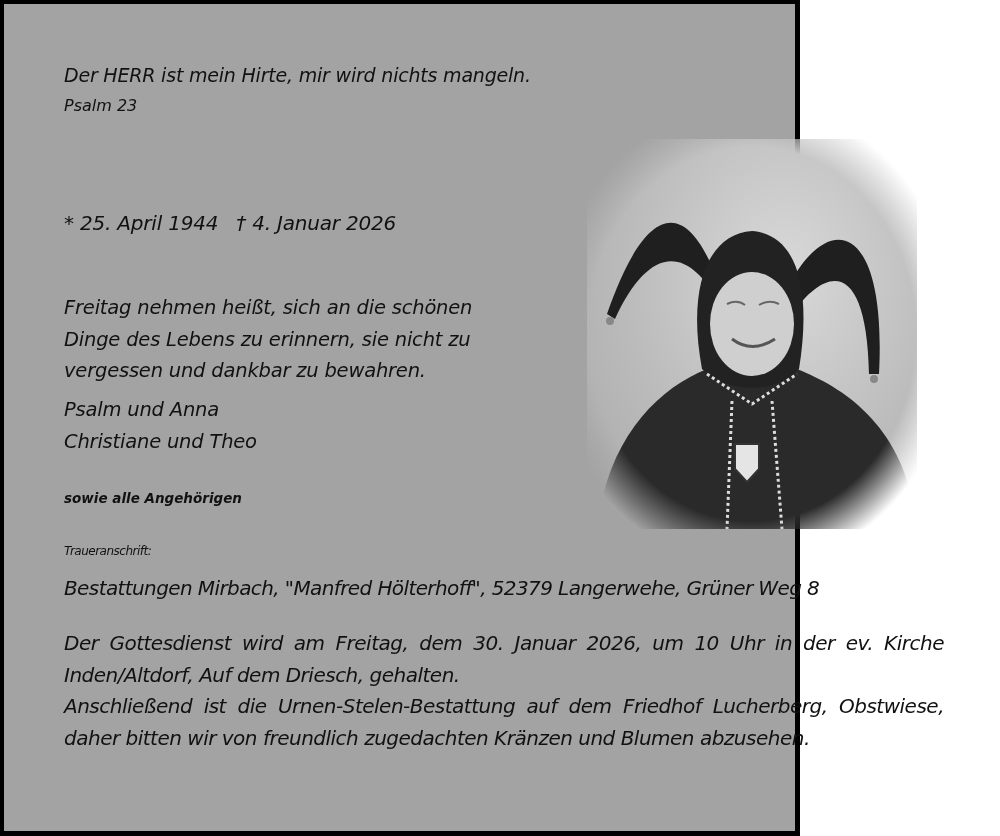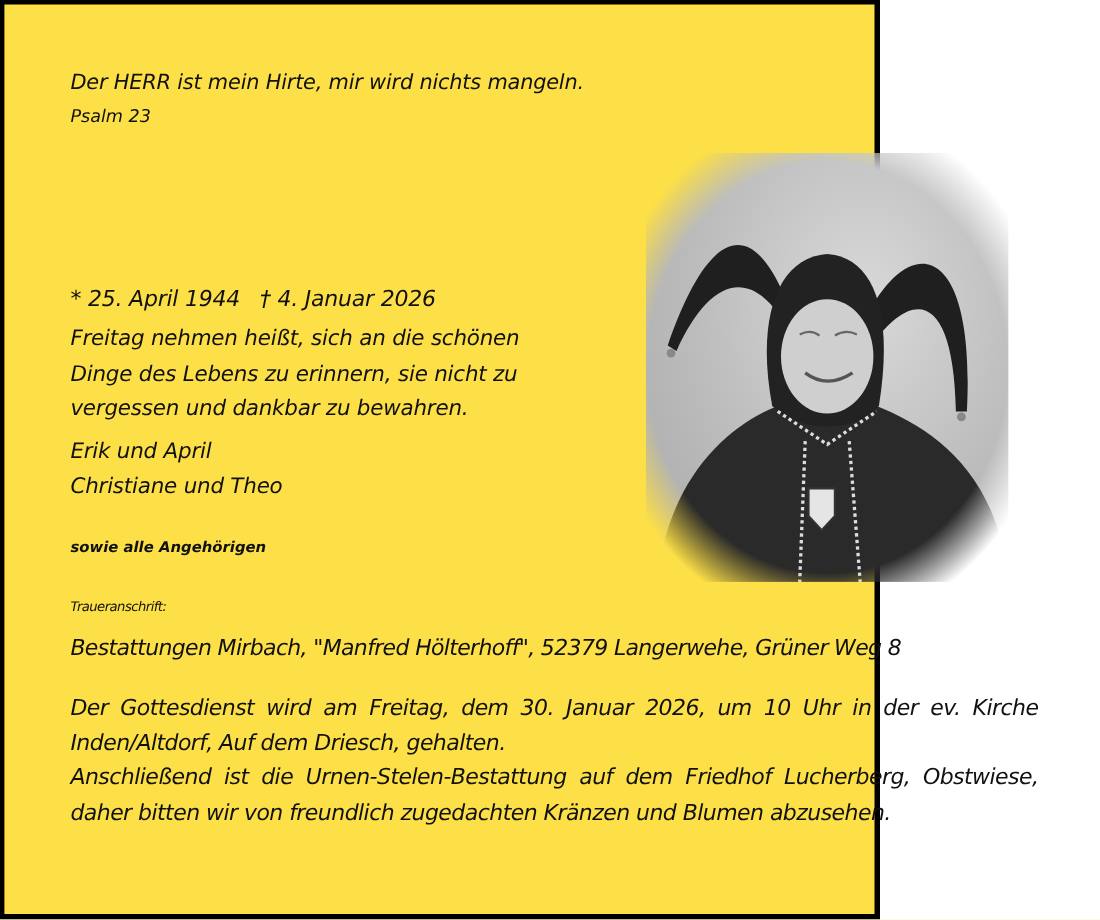--- a/index.html
+++ b/index.html
@@ -1,26 +1,26 @@
 <!DOCTYPE html>
 <html><head>
   <meta charset="utf-8">
   <style>
     html, body { margin: 0; padding: 0; background: #fff; }
     body { width: 1000px; height: 836px; position: relative; overflow: hidden; }
     .frame {
       position: absolute; left: 0; top: 0; width: 800px; height: 836px;
       box-sizing: border-box; border: 4px solid #000; border-right-width: 5px; border-bottom-width: 5px;
-      background: #fde047;
+      background: #a3a3a3;
     }
     .t { position: absolute; font-family: "DejaVu Sans", sans-serif; font-style: italic; color: #111; white-space: nowrap; }
     .psalm-quote { left: 60px; top: 60px; font-size: 19px; letter-spacing: -0.2px; }
     .psalm-ref { left: 60px; top: 92px; font-size: 16px; }
     .name { left: 58px; top: 140px; font-size: 46px; letter-spacing: -0.5px; }
-    .dates { left: 60px; top: 207px; font-size: 20px; letter-spacing: -0.2px; margin-top: 48px; }
+    .dates { left: 60px; top: 207px; font-size: 20px; letter-spacing: -0.2px; }
     .dates .gap { display: inline-block; width: 18px; }
     .poem { left: 60px; top: 288px; font-size: 19.5px; line-height: 31.5px; letter-spacing: -0.2px; }
     .family { left: 60px; top: 390px; font-size: 19.5px; line-height: 31.5px; letter-spacing: -0.2px; }
     .family-extra { left: 60px; top: 486px; font-size: 13.5px; font-weight: bold; }
     .addr-label { left: 60px; top: 540px; font-size: 12px; letter-spacing: -0.5px; }
     .addr { left: 60px; top: 572px; font-size: 20px; letter-spacing: -0.6px; }
     .service { left: 60px; top: 624px; width: 880px; white-space: normal; font-size: 20px; line-height: 31.5px; letter-spacing: -0.5px; text-align: justify; }
     .service p { margin: 0; text-align: justify; text-align-last: left; }
     .photo {
       position: absolute; left: 583px; top: 135px; width: 330px; height: 390px;
@@ -41,21 +41,21 @@
     <span>* 25. April 1944</span><span class="gap"></span><span>† 4. Januar 2026</span>
   </div>
 
   <div class="t poem">
     <div>Freitag nehmen heißt, sich an die schönen</div>
     <div>Dinge des Lebens zu erinnern, sie nicht zu</div>
     <div>vergessen und dankbar zu bewahren.</div>
   </div>
 
   <div class="t family">
-    <div>Erik und April</div>
+    <div>Psalm und Anna</div>
     <div>Christiane und Theo</div>
   </div>
   <div class="t family-extra">sowie alle Angehörigen</div>
 
   <div class="photo">
     <svg viewBox="0 0 330 390" preserveAspectRatio="none">
 
       <path d="M10 390 C 20 300, 70 250, 120 230 L 210 230 C 260 250, 320 290, 330 390 Z" fill="#2a2a2a"></path>
 
       <path d="M130 140 C 100 60, 60 60, 20 175 L 28 180 C 60 110, 100 100, 135 170 Z" fill="#1f1f1f"></path>

